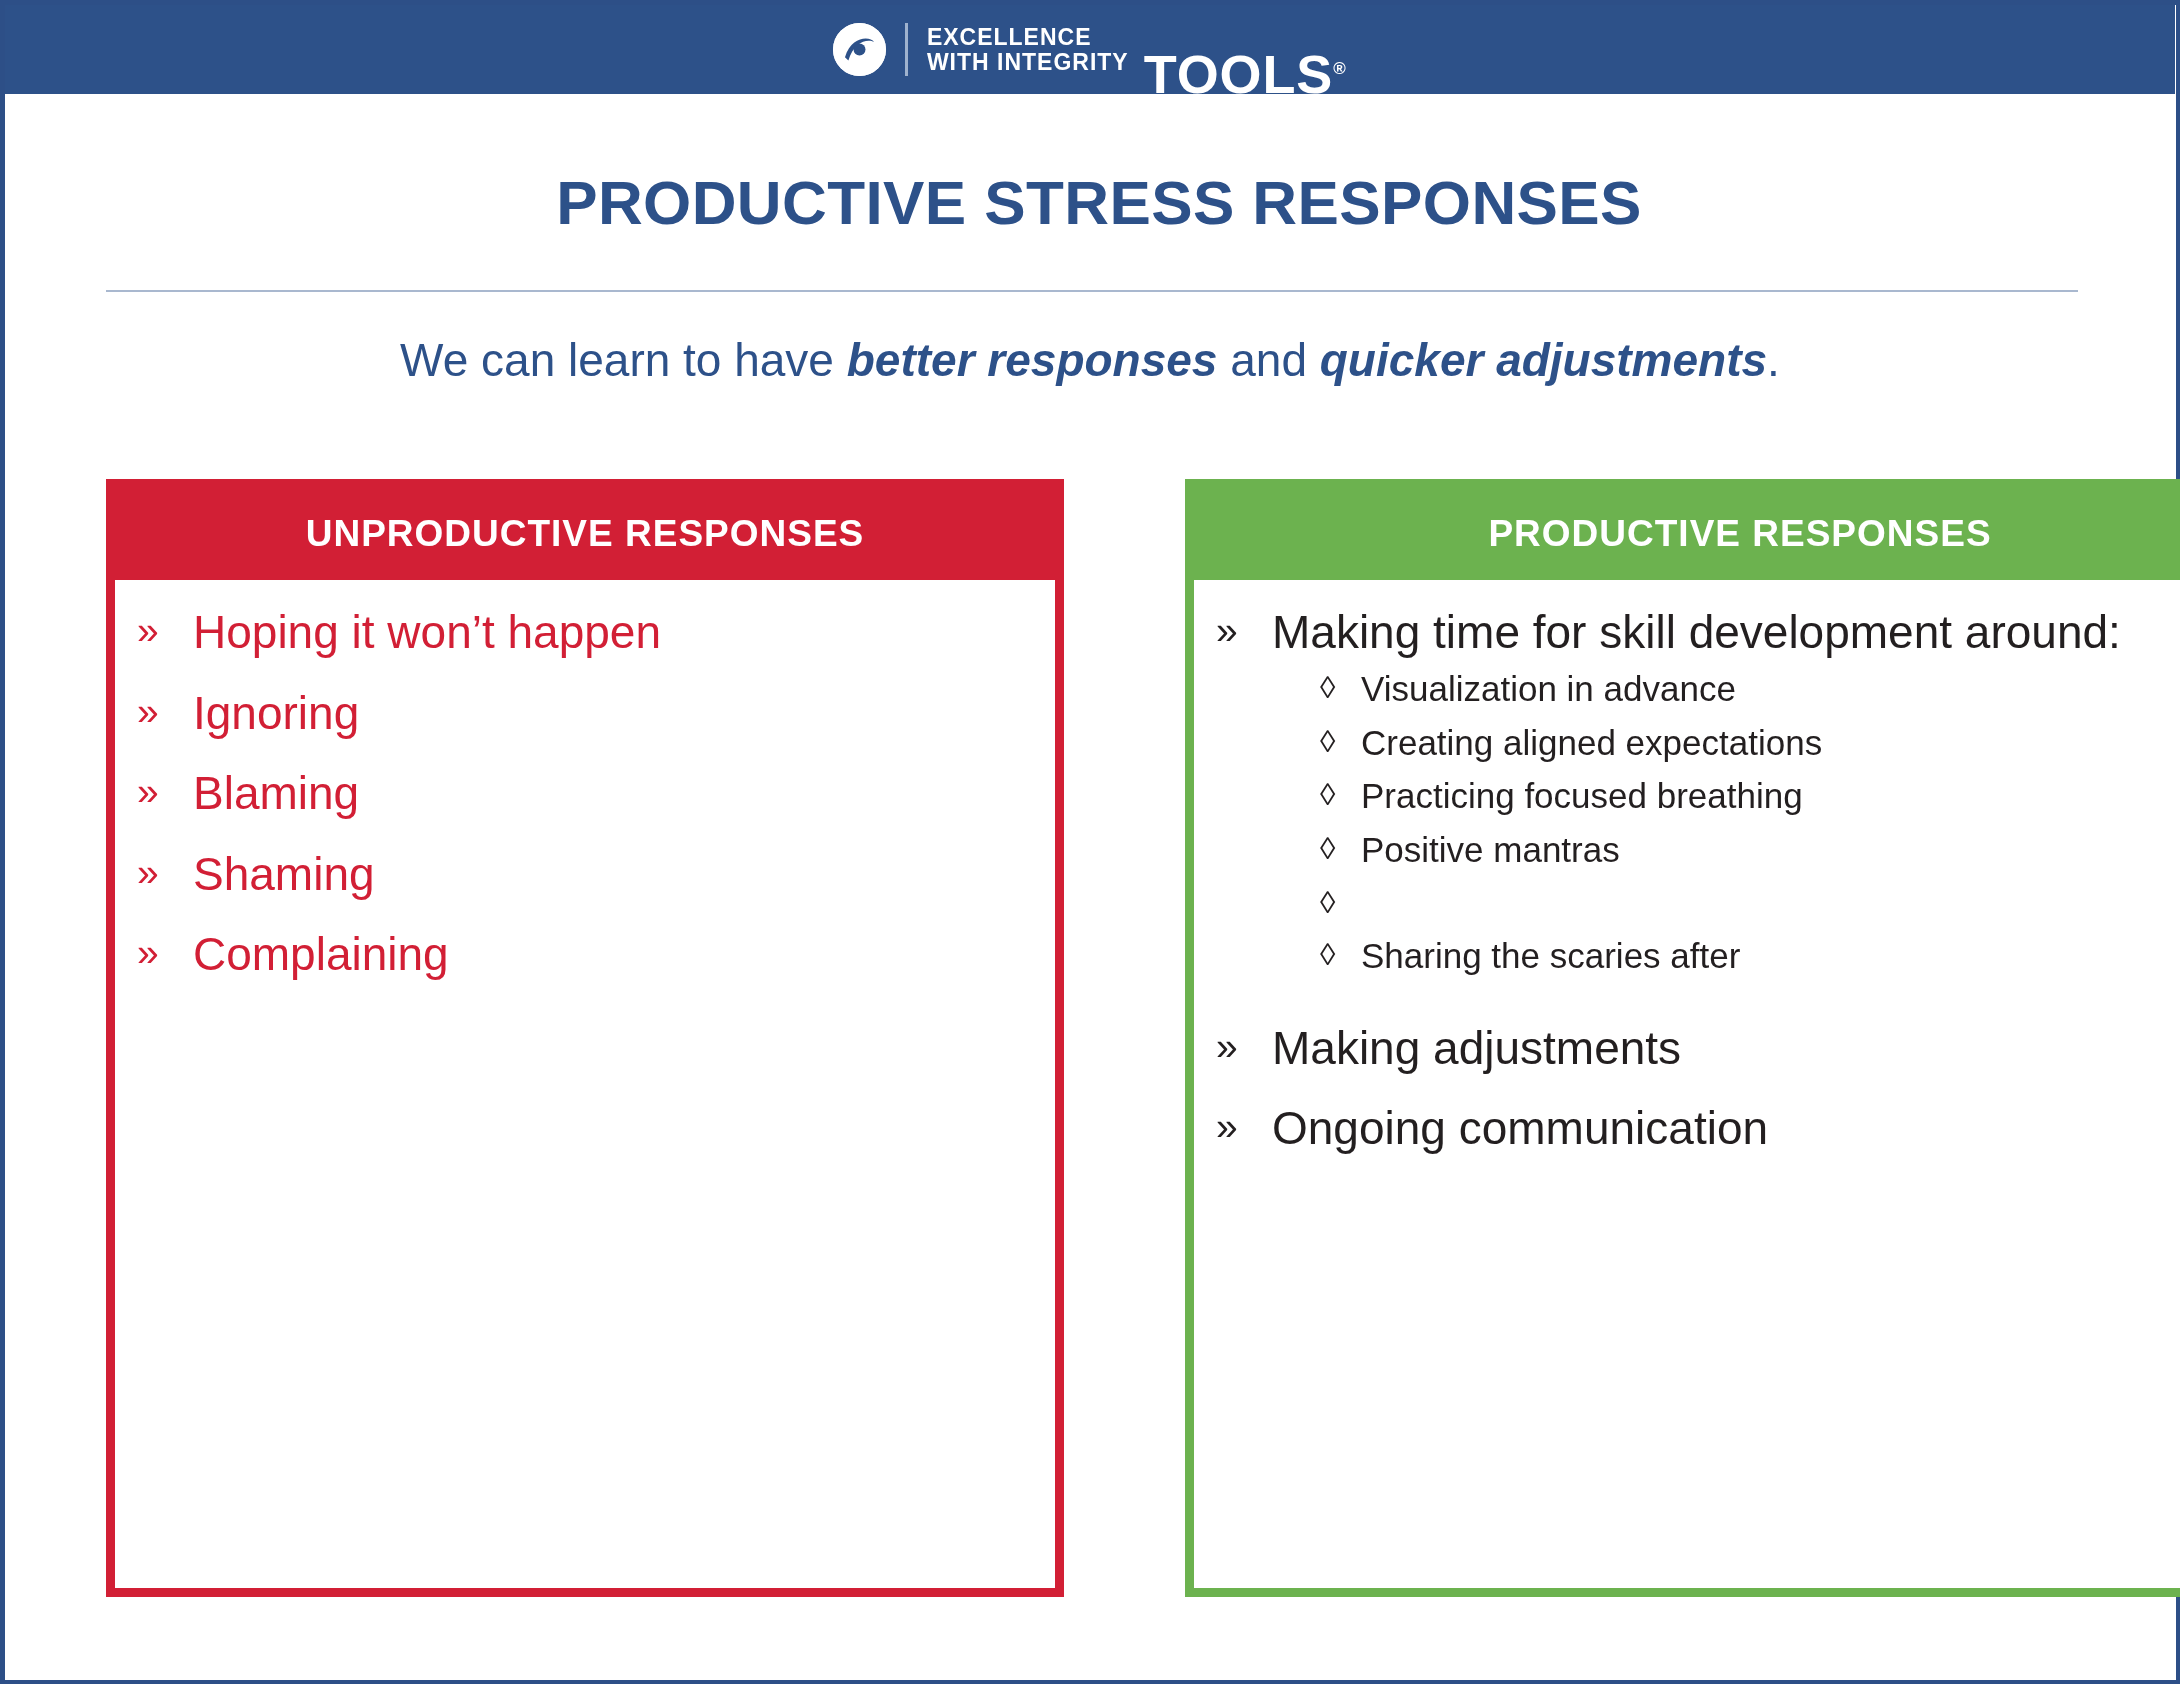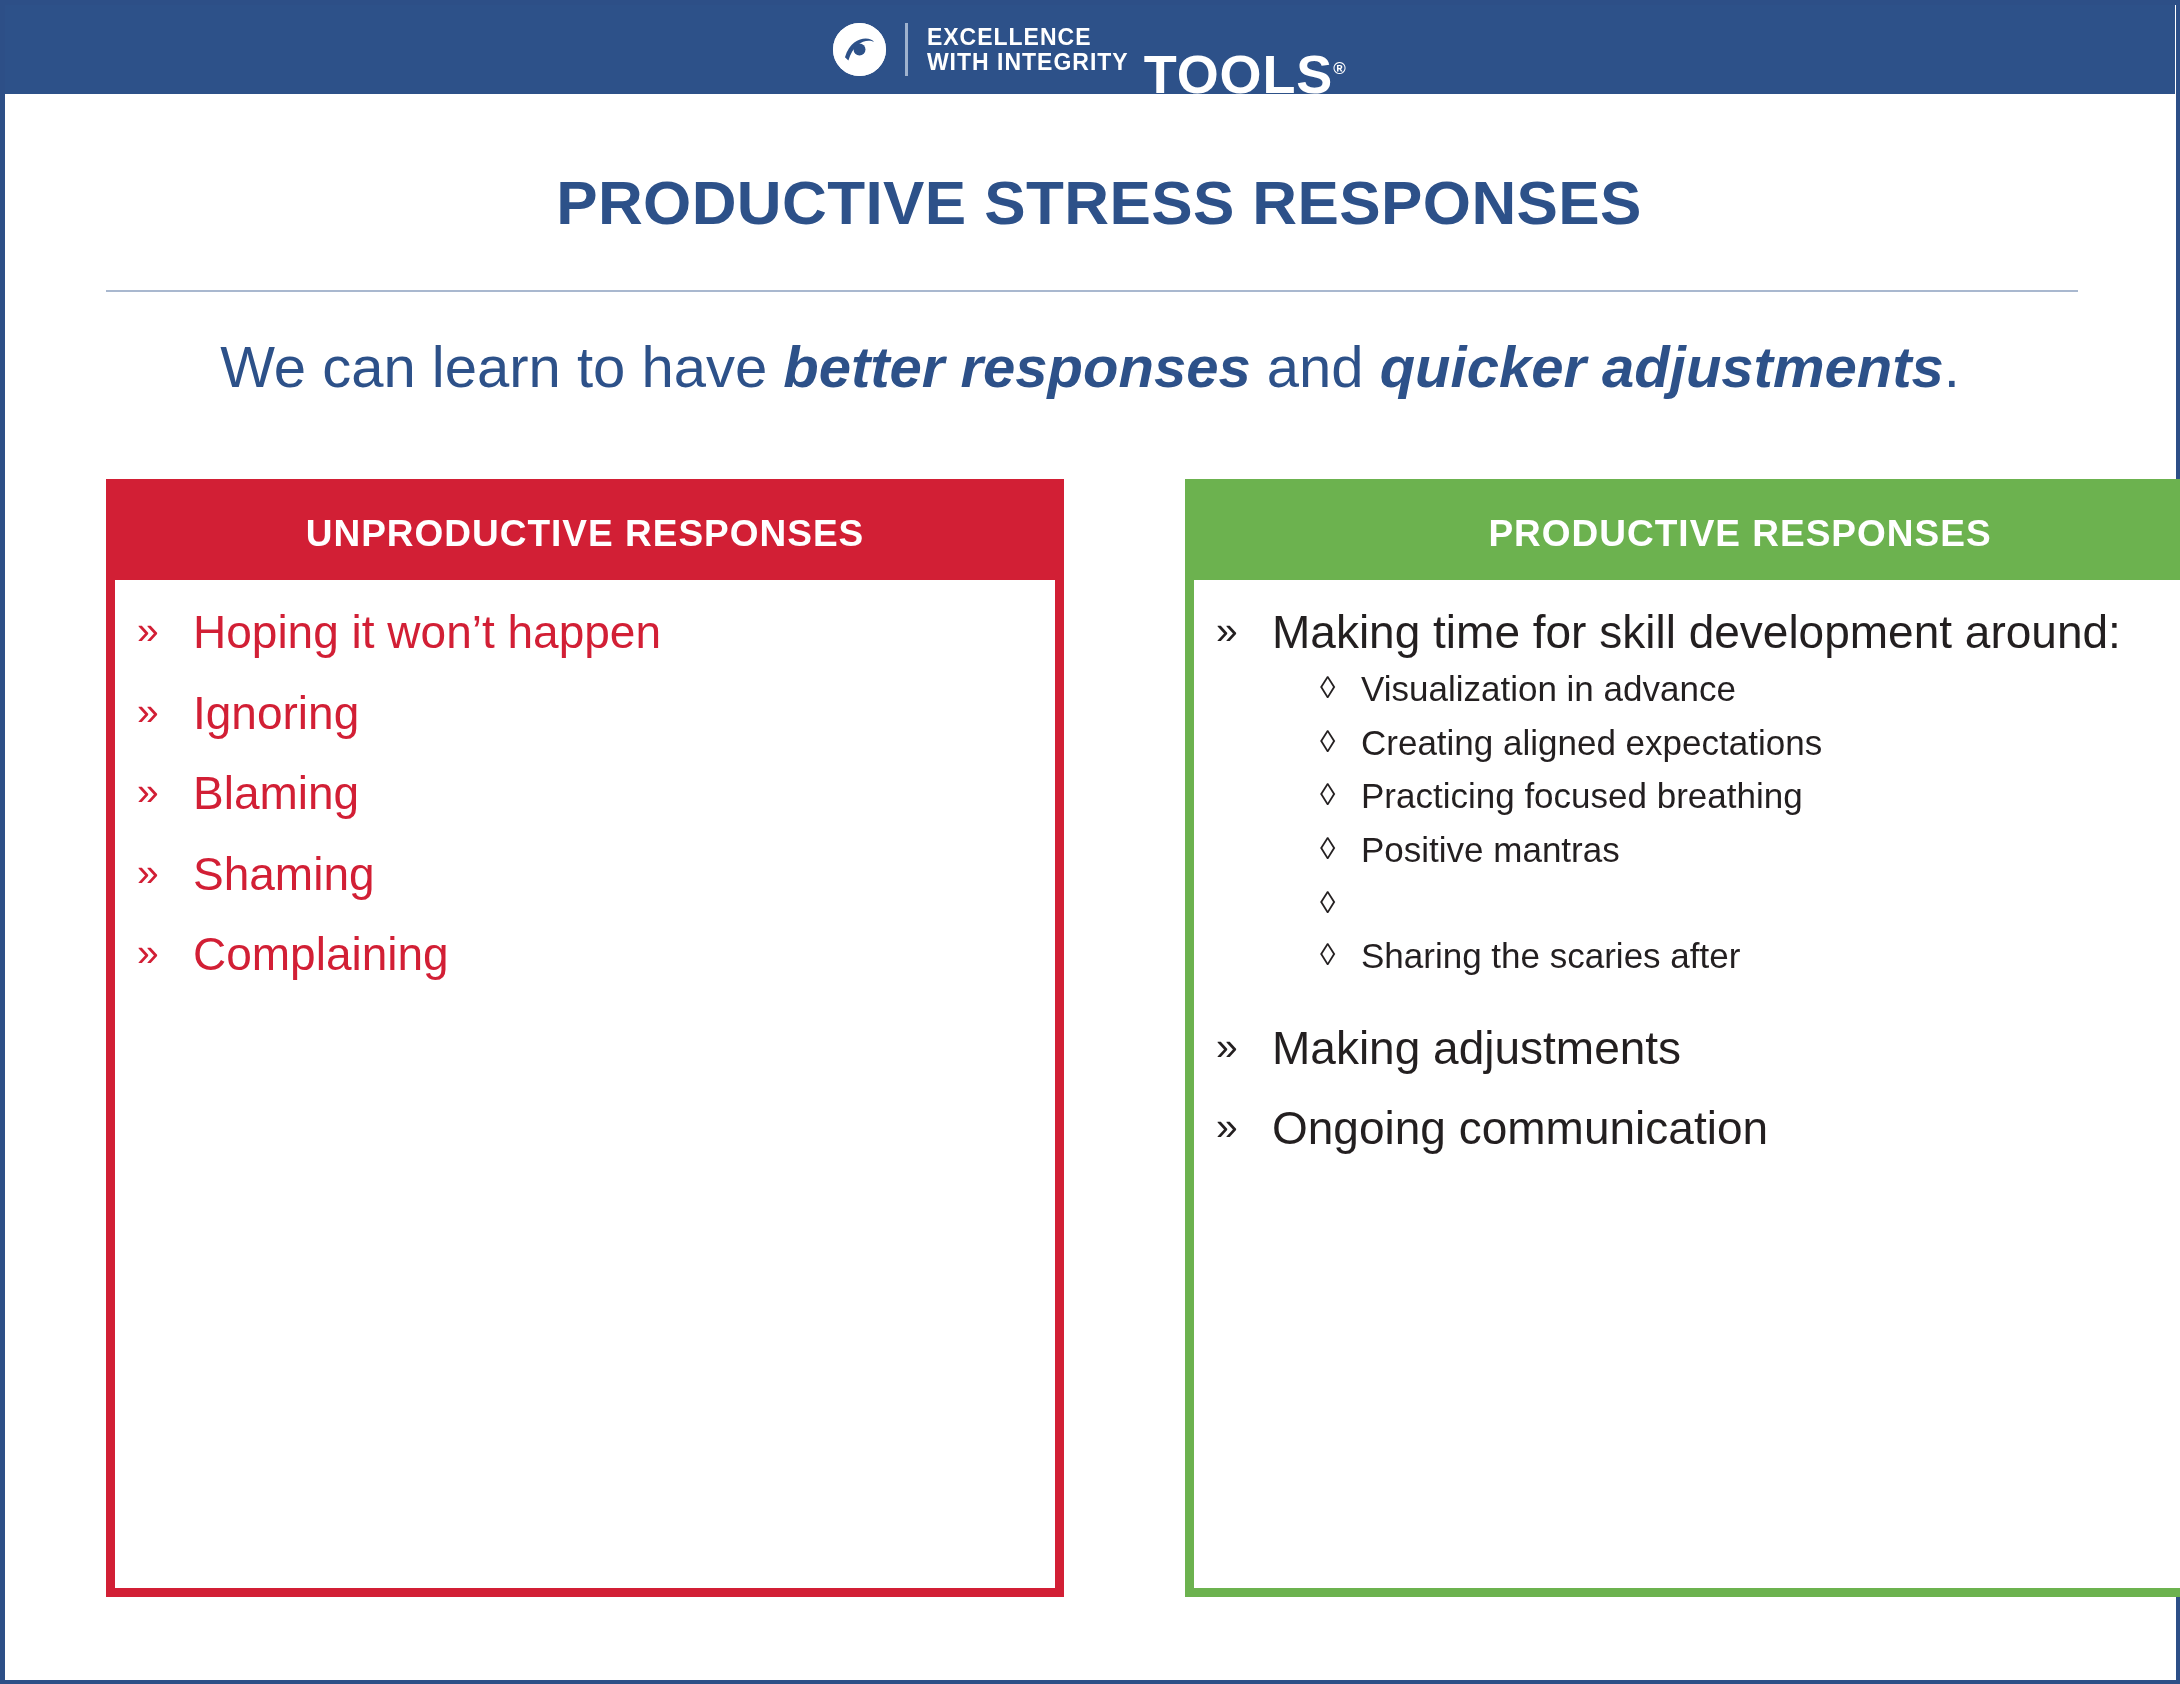--- a/index.html
+++ b/index.html
@@ -102,21 +102,21 @@
     height: 1.7px;
     background: #a9b8cf;
   }
   .subtitle {
     position: absolute;
     left: 0;
     top: 328px;
     width: 2170px;
     text-align: center;
     color: #2d5189;
-    font-size: 58px;
+    font-size: 46px;
     font-weight: normal;
   }
   .subtitle b {
     font-weight: bold;
     font-style: italic;
   }
 
   
   .col {
     position: absolute;

